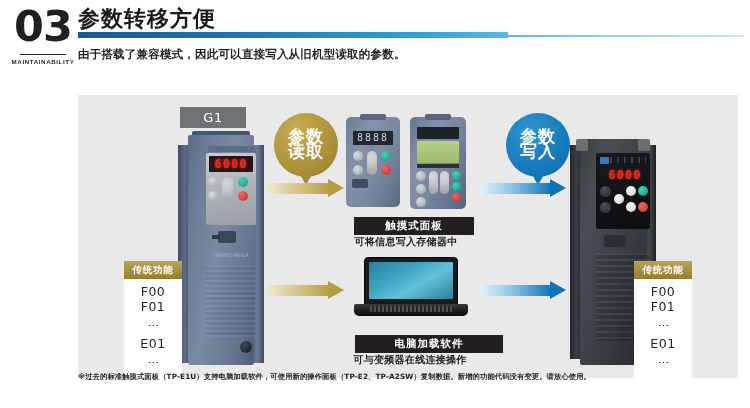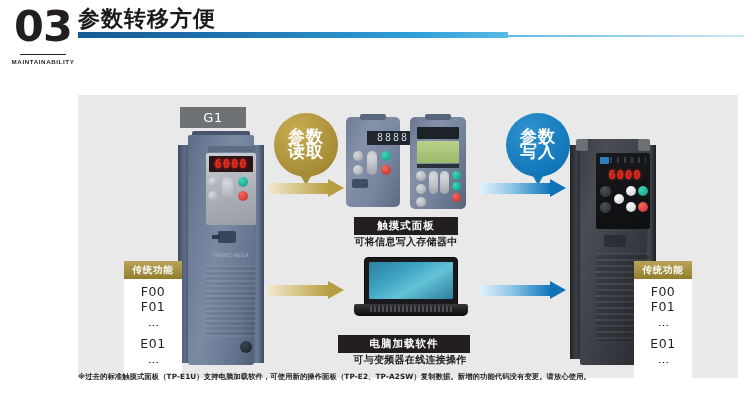--- a/index.html
+++ b/index.html
@@ -69,21 +69,21 @@
     background:#1d7cc0;color:#ffffff;
     font-family:"DejaVu Sans",sans-serif;
     font-size:13px;text-align:center;
     padding:3px 0;width:66px;letter-spacing:0.5px;
   }
   .badge-black{
     position:absolute;
     background:#231f20;color:#ffffff;
     font-family:"DejaVu Sans",sans-serif;
     font-size:10.5px;font-weight:bold;text-align:center;
-    padding:2px 0;letter-spacing:1px;
+    padding:2px 8px;letter-spacing:1px;
   }
   .caption{
     position:absolute;
     font-family:"DejaVu Sans",sans-serif;
     font-size:10px;font-weight:bold;color:#231f20;
     text-align:center;letter-spacing:0.3px;white-space:nowrap;
   }
 
   
   .inv-g1{position:absolute;left:100px;top:40px;width:86px;height:230px;}
@@ -189,21 +189,21 @@
   .blue .shaft{background:linear-gradient(90deg,#e3f1fa 0%,#8dc6e8 45%,#1278ba 100%);}
   .blue .head{border-left:16px solid #0f74b6;}
 
   
   .tp{position:absolute;border-radius:5px;}
   .tp1{
     left:268px;top:22px;width:54px;height:90px;
     background:linear-gradient(115deg,#6d7c96 0%,#8491a9 30%,#77869f 65%,#5b6980 100%);
   }
   .tp1 .clip{position:absolute;left:14px;top:-3px;width:26px;height:6px;background:#5b6980;border-radius:2px;}
-  .tp1 .scr{position:absolute;left:21px;top:14px;width:52px;height:14px;background:#22262f;border-radius:0;}
+  .tp1 .scr{position:absolute;left:7px;top:14px;width:40px;height:14px;background:#22262f;border-radius:0;}
   .tp1 .scr .seg{
     font-family:"DejaVu Sans Mono","Liberation Mono",monospace;
     font-size:10px;color:#c8d6e0;letter-spacing:2px;text-align:center;line-height:14px;
   }
   .tp1 .lbl{position:absolute;left:7px;top:7px;width:40px;font-size:3.5px;color:#c7d0dd;text-align:center;letter-spacing:.5px;}
   .tp1 .plug{position:absolute;left:6px;top:62px;width:16px;height:9px;background:#404c60;border-radius:2px;}
   .tp2{
     left:332px;top:22px;width:56px;height:92px;
     background:linear-gradient(115deg,#67768f 0%,#8491a9 30%,#74melt 60%,#57657c 100%);
     background:linear-gradient(115deg,#67768f 0%,#8491a9 30%,#74839c 60%,#57657c 100%);
@@ -304,20 +304,21 @@
     <div class="num-block">
       <div class="num">03</div>
       <div class="num-rule"></div>
       <div class="num-sub">MAINTAINABILITY</div>
     </div>
     <div class="title">参数转移方便</div>
     <div class="rule-wrap">
       <div class="rule-thick"></div>
       <div class="rule-thin"></div>
     </div>
+    <div class="lead">由于搭载了兼容模式，因此可以直接写入从旧机型读取的参数。</div>
   </div>
 
   <div class="panel">
 
     <div class="badge-grey" style="left:102px;top:12px;">G1</div>
 
     <div class="inv-g1">
       <div class="g1-fin-l"></div>
       <div class="g1-fin-r"></div>
       <div class="g1-top"></div>
@@ -401,21 +402,21 @@
 
     <div class="laptop">
       <div class="lid">
         <div class="screen"></div>
       </div>
       <div class="base">
         <div class="kb"></div>
       </div>
     </div>
 
-    <div class="badge-black" style="left:260px;top:240px;width:132px;">电脑加载软件</div>
+    <div class="badge-black" style="left:277px;top:240px;width:132px;">电脑加载软件</div>
     <div class="caption" style="left:256px;top:258px;width:152px;">可与变频器在线连接操作</div>
 
     <div class="bubble-blue">
       <div class="bub-l1">参数</div>
       <div class="bub-l2">写入</div>
       <div class="tail"></div>
     </div>
 
     <div class="arrow blue" style="left:402px;top:84px;width:86px;">
       <div class="shaft" style="width:70px;"></div>

